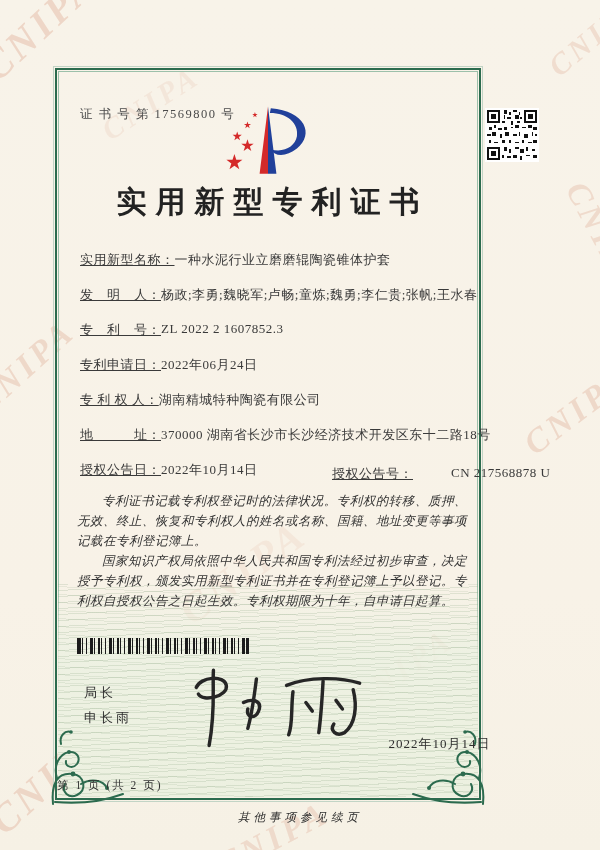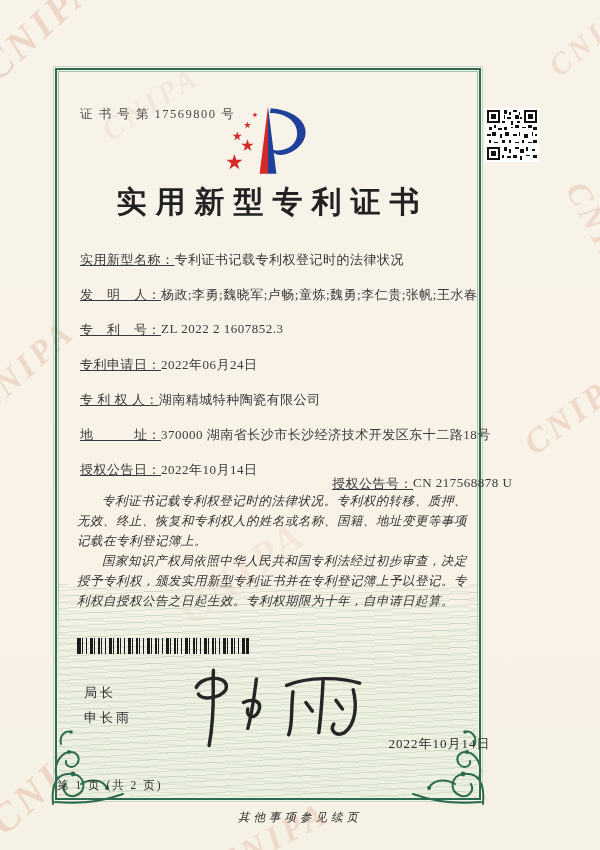--- a/index.html
+++ b/index.html
@@ -34,21 +34,21 @@
   
   .cert-no{position:absolute;left:23px;top:36px;font-size:12.5px;letter-spacing:1.5px;color:#4a4a4a;z-index:4;}
   .logo{position:absolute;left:50%;top:32px;transform:translateX(-50%);z-index:4;}
   .qr{position:absolute;left:428px;top:38px;z-index:4;}
   .title{position:absolute;left:0;right:0;top:112px;text-align:center;font-size:30px;font-weight:bold;
          letter-spacing:9px;text-indent:9px;color:#222;z-index:4;}
   .fields{position:absolute;left:23px;right:14px;top:181px;z-index:4;font-size:13px;color:#3a3a3a;}
   .field-row{height:35px;display:flex;align-items:flex-start;position:relative;letter-spacing:.5px;}
   .field-label{white-space:pre;text-decoration:underline;}
   .field-value{white-space:pre;}
-  .grant-col2{position:absolute;left:252px;top:14px;display:flex;}
+  .grant-col2{position:absolute;left:252px;top:4px;display:flex;gap:38px;}
   .paras{position:absolute;left:20px;right:12px;top:421px;z-index:4;font-size:12.5px;line-height:20px;
          font-style:italic;color:#333;letter-spacing:.5px;text-align:justify;}
   .paras p{margin:0;text-indent:2em;}
   .barcode{position:absolute;left:20px;top:568px;width:168px;height:16px;z-index:4;
       background-image:
         repeating-linear-gradient(90deg,#1b1b1b 0 2px,transparent 2px 3px,#1b1b1b 3px 4px,transparent 4px 7px,
           #1b1b1b 7px 8px,transparent 8px 11px,#1b1b1b 11px 14px,transparent 14px 15px,
           #1b1b1b 15px 16px,transparent 16px 19px);
       border-left:2px solid #1b1b1b;border-right:2px solid #1b1b1b;}
   .signer{position:absolute;left:27px;top:614px;z-index:4;font-size:13px;color:#2e2e2e;letter-spacing:3px;}
@@ -157,21 +157,21 @@
                  M9 25h1v2h-1z M12 26h2v1h-2z M15 25h2v2h-2z M19 26h1v2h-1z
                  M22 25h2v1h-2z M26 25h2v2h-2z"></path>
       </g>
     </svg>
 
     <div class="title">实用新型专利证书</div>
 
     <div class="fields">
       <div class="field-row">
         <span class="field-label">实用新型名称：</span>
-        <span class="field-value">专利证书记载专利权登记时的法律状况</span>
+        <span class="field-value">一种水泥行业立磨磨辊陶瓷锥体护套</span>
       </div>
       <div class="field-row">
         <span class="field-label">发　明　人：</span>
         <span class="field-value">杨政;李勇;魏晓军;卢畅;童炼;魏勇;李仁贵;张帆;王水春</span>
       </div>
       <div class="field-row">
         <span class="field-label">专　利　号：</span>
         <span class="field-value">ZL 2022 2 1607852.3</span>
       </div>
       <div class="field-row">

